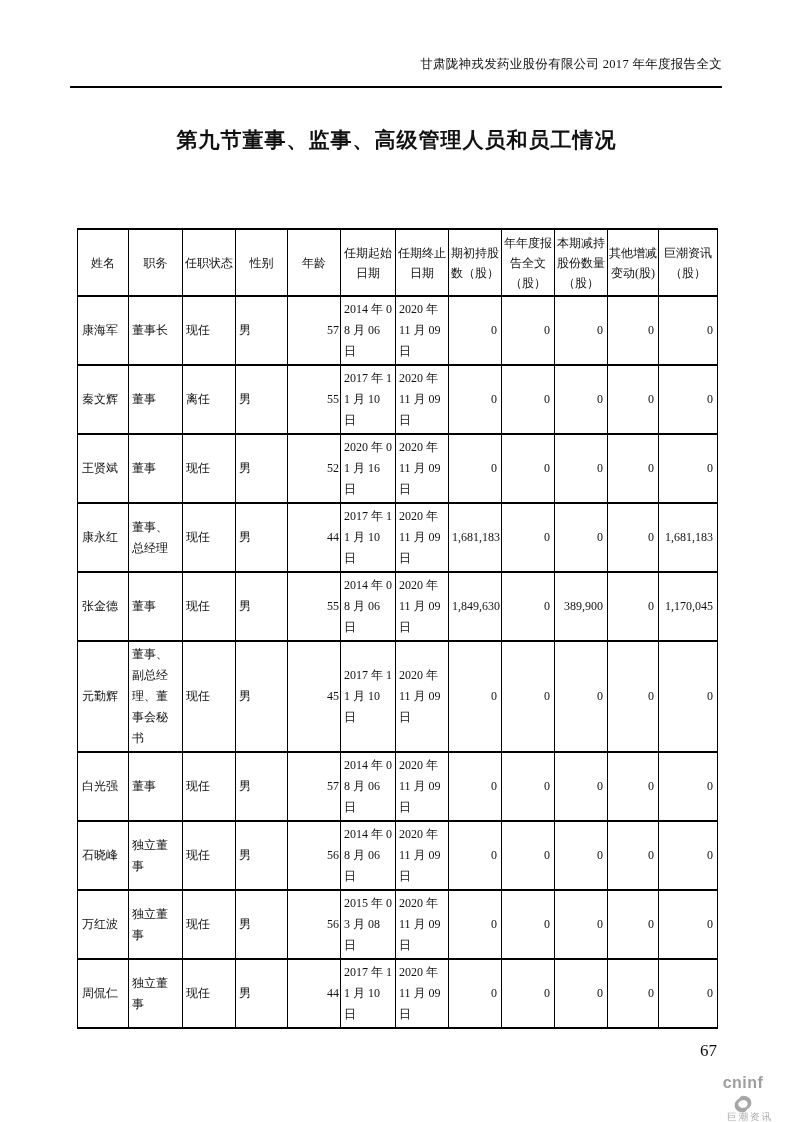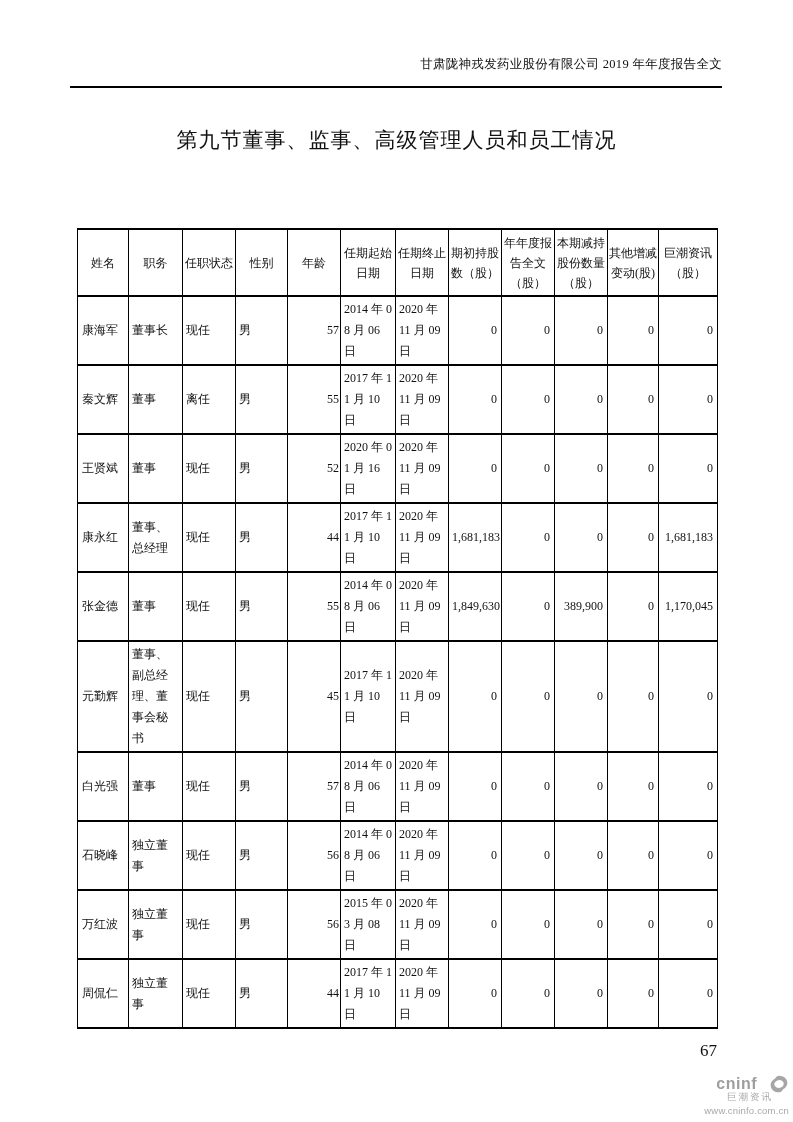--- a/index.html
+++ b/index.html
@@ -27,21 +27,21 @@
     top: 86px; left: 70px; right: 71px;
     border-bottom: 2px solid #000;
   }
 
   
   .chapter-title {
     position: absolute;
     top: 126px; left: 0; right: 0;
     text-align: center;
     font-size: 21px;
-    font-weight: normal;
+    font-weight: bold;
     letter-spacing: 1px;
   }
 
   
   .section-heading {
     position: absolute;
     top: 187px; left: 75px;
     font-size: 16px;
     font-weight: bold;
     letter-spacing: 0.5px;
@@ -90,21 +90,22 @@
   }
   .cninfo {
     position: absolute;
     top: 1074px; right: 4px;
     width: 92px;
     color: #9e9e9e;
     text-align: right;
   }
   .cninfo-top {
     display: flex; align-items: center; justify-content: flex-end;
-    gap: 12px;
+    gap: 2px;
+    flex-direction: column;
   }
   .cninfo-brand {
     font-family: "Liberation Sans", "DejaVu Sans", sans-serif;
     font-size: 16px;
     font-weight: bold;
     letter-spacing: 0.5px;
     color: #9e9e9e;
   }
   .cninfo-swirl { width: 20px; height: 20px; flex: 0 0 auto; }
   .cninfo-sub {
@@ -121,21 +122,21 @@
     margin-top: 1px;
     color: #a8a8a8;
     white-space: nowrap;
   }
 </style>
 </head>
 <body>
 
 <div class="page">
 
-  <div class="doc-header-text">甘肃陇神戎发药业股份有限公司 2019 年年度报告全文</div>
+  <div class="doc-header-text">甘肃陇神戎发药业股份有限公司 2017 年年度报告全文</div>
   <div class="doc-header-rule"></div>
 
   <div class="chapter-title">第九节董事、监事、高级管理人员和员工情况</div>
 
 
   <table class="holdings-table">
     <colgroup>
         <col style="width: 51px;">
         <col style="width: 54px;">
         <col style="width: 53px;">

